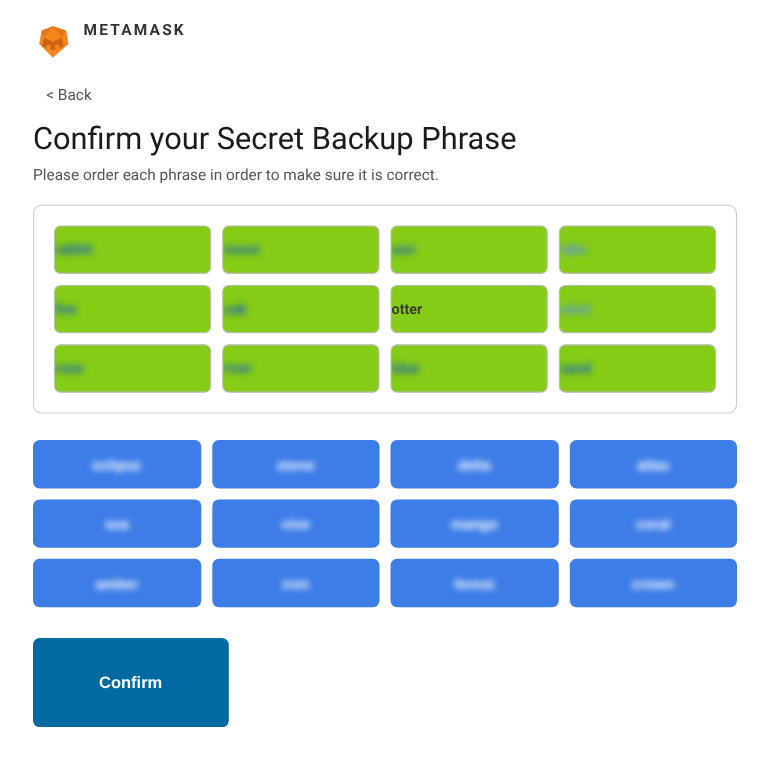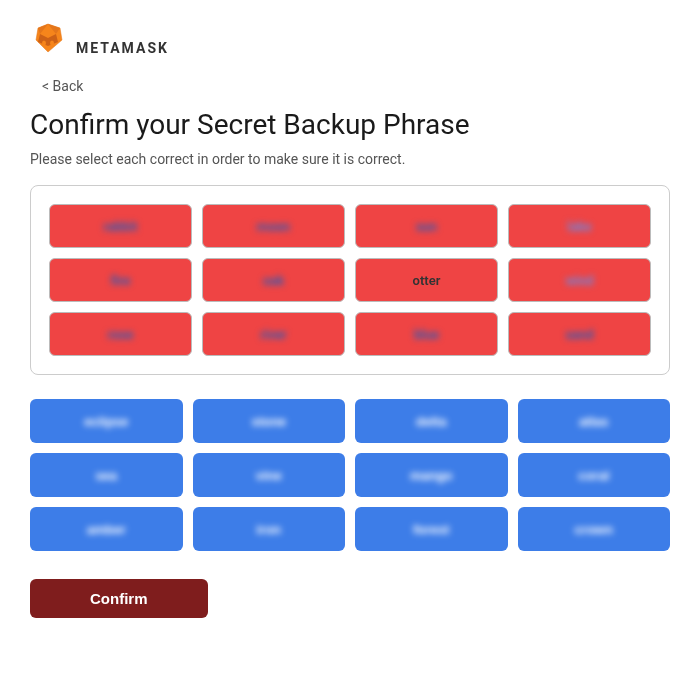--- a/index.html
+++ b/index.html
@@ -6,21 +6,21 @@
     body {
       background: #fff;
       font-family: -apple-system, BlinkMacSystemFont, 'Segoe UI', Roboto, sans-serif;
       width: 700px;
       min-height: 694px;
       padding: 20px 30px;
       color: #333;
     }
     .header {
       display: flex;
-      align-items: flex-end;
+      align-items: flex-start;
       gap: 10px;
       margin-bottom: 20px;
     }
     .logo-icon {
       width: 36px;
       height: 36px;
     }
     .logo-text {
       font-size: 14px;
       font-weight: 700;
@@ -57,22 +57,22 @@
       display: grid;
       grid-template-columns: repeat(4, 1fr);
       gap: 10px;
     }
     .phrase-slot {
       border: 1px solid #bbb;
       border-radius: 6px;
       height: 44px;
       display: flex;
       align-items: center;
-      justify-content: center;
-      background: #ef4444;
+      justify-content: flex-start;
+      background: #84cc16;
       position: relative;
       overflow: hidden;
     }
     .phrase-slot .blur-text {
       font-size: 13px;
       color: #5b8dee;
       filter: blur(3px);
       user-select: none;
       font-weight: 600;
     }
@@ -100,25 +100,25 @@
       overflow: hidden;
       position: relative;
     }
     .word-btn .blur-word {
       filter: blur(3px);
       color: #fff;
       font-size: 13px;
       font-weight: 600;
     }
     .confirm-btn {
-      background: #7f1d1d;
+      background: #0369a1;
       color: #fff;
       border: none;
       border-radius: 6px;
-      padding: 11px 60px;
+      padding: 32px 60px;
       font-size: 15px;
       font-weight: 600;
       cursor: pointer;
       min-width: 176px;
     }
   </style>
 </head>
 <body>
 
 
@@ -137,21 +137,21 @@
     <ellipse cx="22" cy="23" rx="2" ry="2.5" fill="#F6851B"></ellipse>
   </svg>
   <span class="logo-text">METAMASK</span>
 </div>
 
 
 <div class="back-link">&lt; Back</div>
 
 
 <h1 class="page-title">Confirm your Secret Backup Phrase</h1>
-<p class="subtitle">Please select each correct in order to make sure it is correct.</p>
+<p class="subtitle">Please order each phrase in order to make sure it is correct.</p>
 
 
 <div class="phrase-drop-zone">
   <div class="phrase-grid">
 
     <div class="phrase-slot has-word">
       <span class="blur-text">rabbit</span>
     </div>
     <div class="phrase-slot has-word">
       <span class="blur-text">moon</span>

